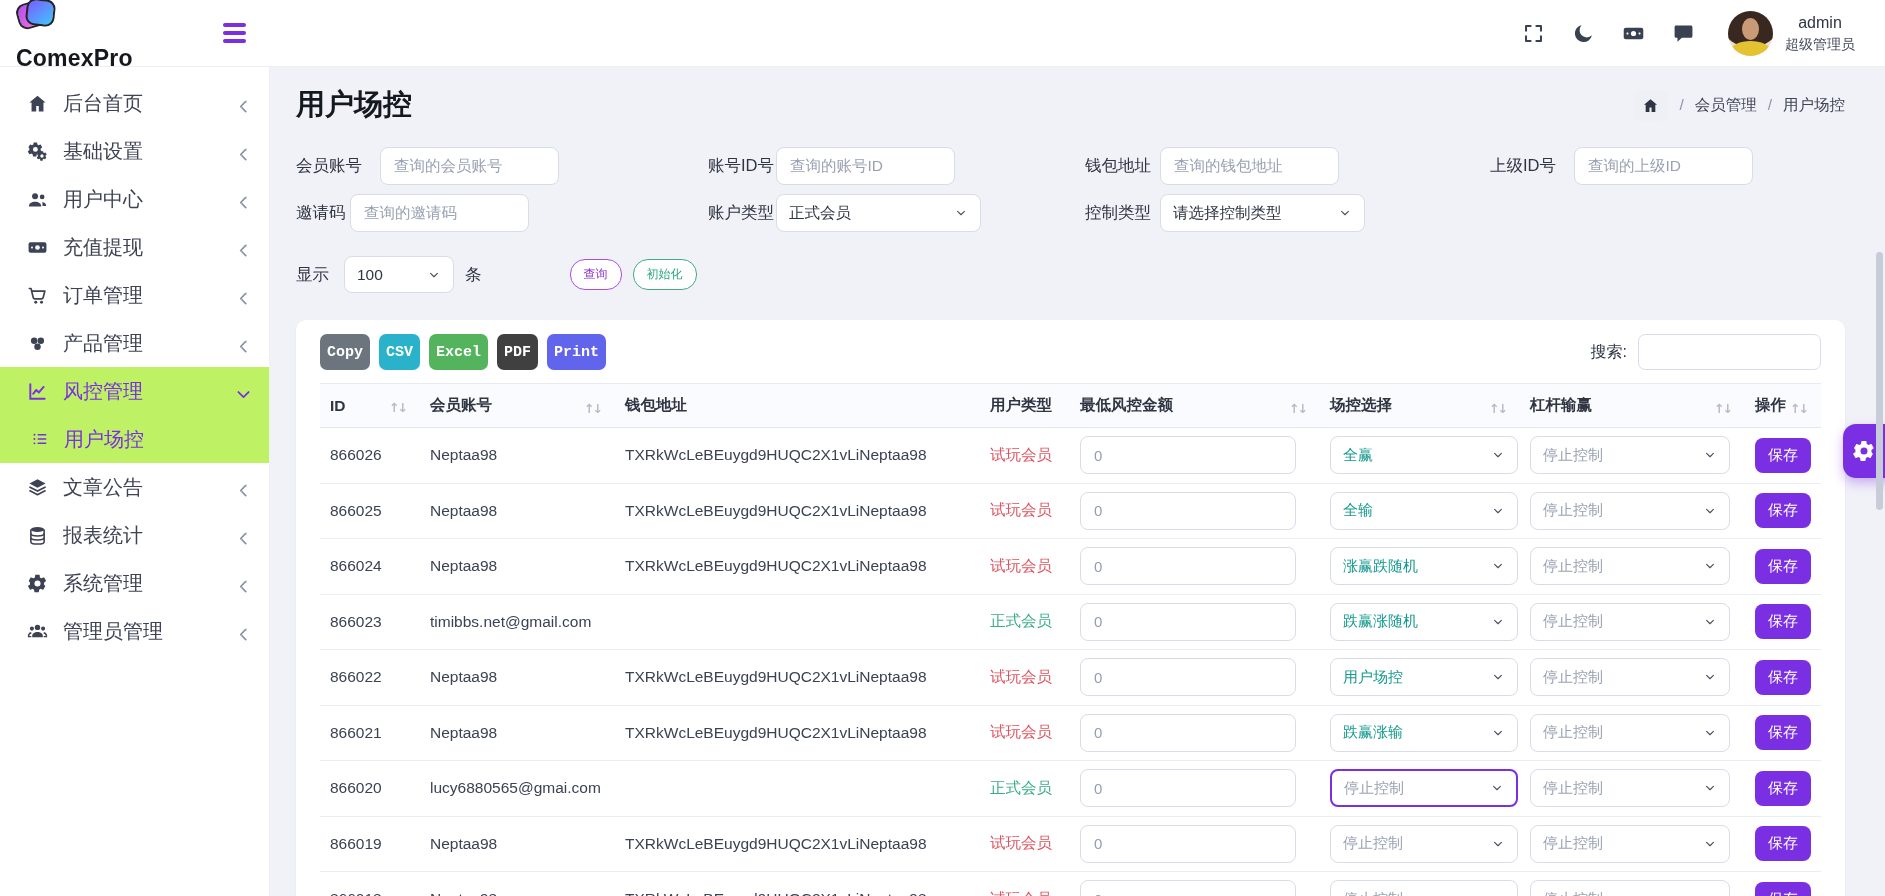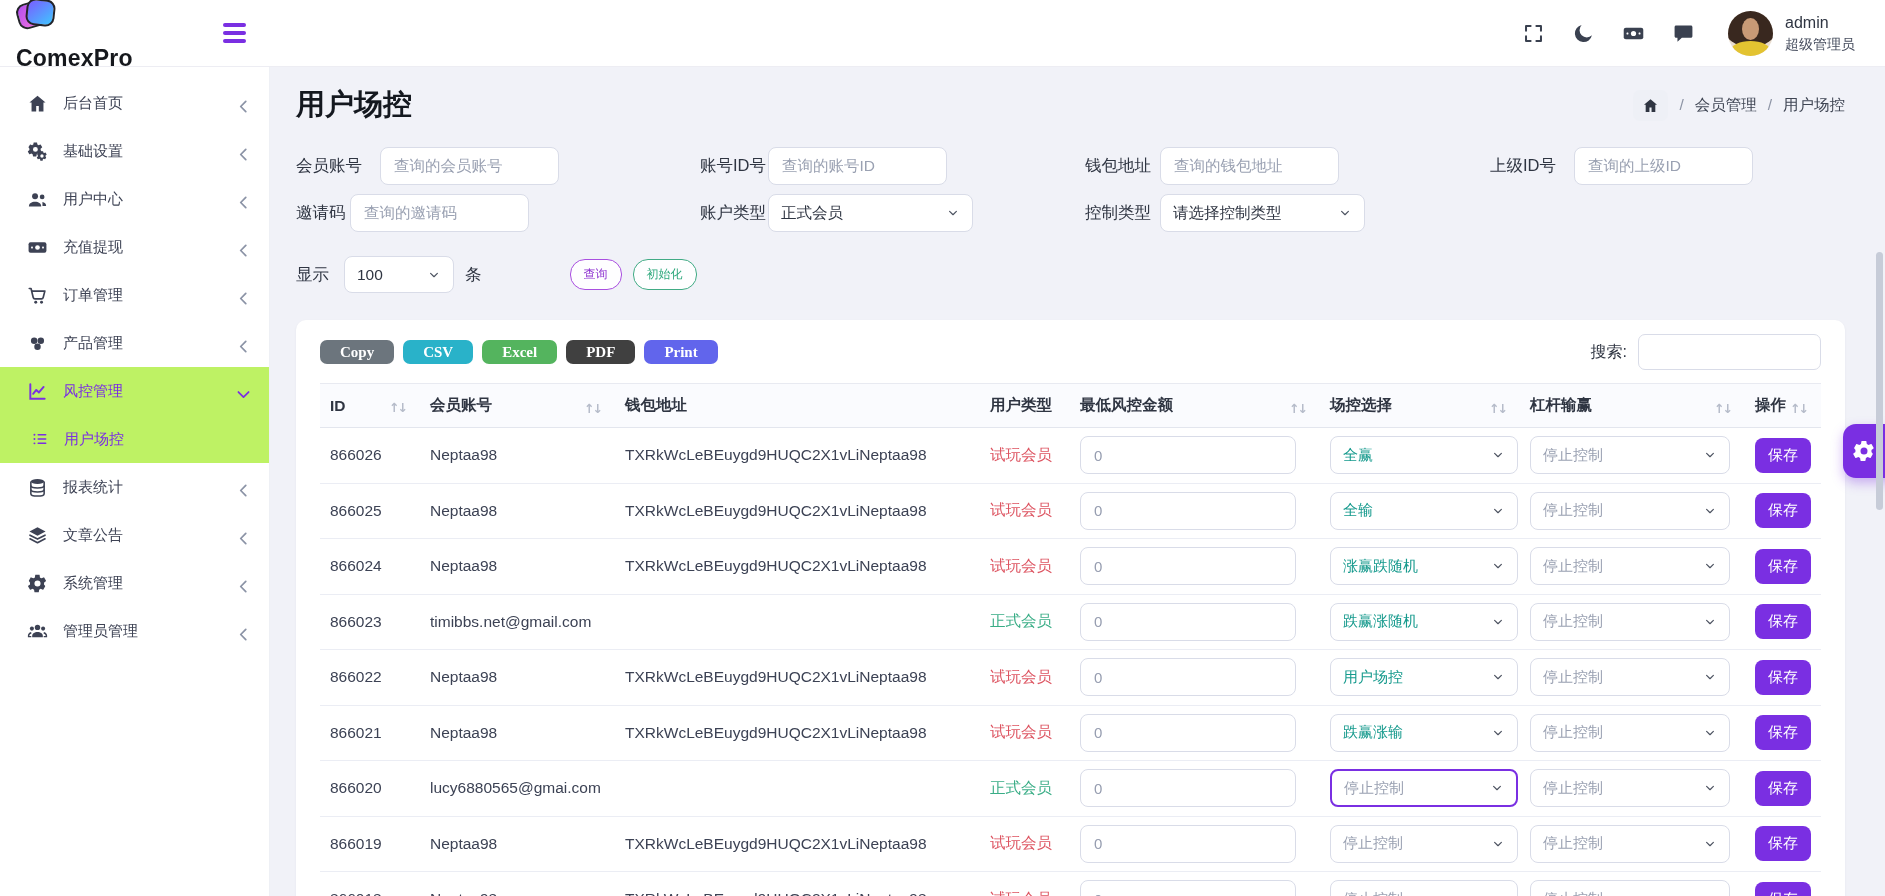--- a/index.html
+++ b/index.html
@@ -21,36 +21,36 @@
   .logo i { position:absolute; border:2.5px solid #23242a; border-radius:9px; }
   .logo .c1 { left:1px; top:7px; width:28px; height:26px; transform:rotate(-16deg);
               background:linear-gradient(135deg,#b14df0,#ff7ad9); }
   .logo .c2 { left:10px; top:4px; width:29px; height:27px; transform:rotate(6deg);
               background:linear-gradient(135deg,#7a5cff,#3fc6ff); }
   .brand-name { font-size:23px; font-weight:700; color:#16181d; letter-spacing:.2px; }
   .hamburger { background:none; border:none; cursor:pointer; display:flex; flex-direction:column; gap:4.5px; padding:4px; }
   .hamburger span { width:23px; height:3.4px; border-radius:2px; background:var(--primary); }
   .topbar-right { margin-left:auto; display:flex; align-items:center; gap:27px; padding-right:30px; }
   .top-ic { width:23px; height:23px; color:#3a4150; cursor:pointer; }
-  .user-box { display:flex; align-items:center; gap:12px; margin-left:6px; cursor:pointer; }
+  .user-box { display:flex; align-items:center; gap:12px; margin-left:6px; cursor:pointer;text-align:center; }
   .avatar { width:45px; height:45px; border-radius:50%; position:relative; overflow:hidden; background:#e9ddd0; flex:none; }
   .avatar .hair { position:absolute; left:-8%; top:-6%; width:116%; height:88%; border-radius:50%; background:#39281f; }
   .avatar .face { position:absolute; left:31%; top:16%; width:38%; height:50%; border-radius:50%; background:#c89a76; }
   .avatar .bodyy { position:absolute; left:6%; bottom:-10%; width:88%; height:42%; border-radius:50% 50% 0 0; background:#e3c331; }
   .user-meta { line-height:1.15; }
   .user-meta .name { font-size:16px; color:#2f3542; }
   .user-meta .role { font-size:14px; color:#454c5d; margin-top:3px; }
 
   
   .sidebar { position:absolute; top:67px; left:0; bottom:0; width:270px; background:#fff;
              border-right:1px solid #eef0f5; padding-top:12px; overflow:hidden; z-index:5; }
   .side-item { display:flex; align-items:center; gap:15px; height:48px; padding:0 22px 0 27px;
                color:#3d4254; cursor:pointer; }
   .side-item .ic { width:21px; height:21px; flex:none; }
-  .side-label { flex:1; font-size:15px; }
+  .side-label { flex:1; font-size:20px; }
   .side-caret { width:14px; height:14px; color:#8b93a6; flex:none; }
   .side-item.active { color:var(--primary); background:#bef264; }
   .side-item.active .side-caret { color:var(--primary); }
   .side-item.child { padding-left:31px; }
   .side-item.child .ic { width:18px; height:18px; }
 
   
   .content { position:absolute; left:270px; top:67px; right:0; bottom:0;
              padding:18px 40px 0 26px; overflow:hidden; }
   .page-head { display:flex; align-items:center; justify-content:space-between; margin-bottom:22px; }
@@ -59,43 +59,43 @@
   .crumb-home { width:35px; height:31px; background:#eef0f6; border-radius:7px;
                 display:flex; align-items:center; justify-content:center; color:#2f3542; cursor:pointer; }
   .crumb-home .ic { width:17px; height:17px; }
   .crumb-sep { color:#8d94a5; }
   .crumb-item { cursor:pointer; }
 
   
   .filters { display:grid; grid-template-columns:404px 385px 405px 1fr; row-gap:9px; align-items:center; }
   .fgroup { display:flex; align-items:center; }
   .flabel { font-size:16.5px; color:#2f3542; flex:none; }
-  .lw1 { width:84px; } .lw2 { width:68px; } .lw3 { width:75px; } .lw4 { width:54px; }
+  .lw1 { width:84px; } .lw2 { width:68px;margin-left:8px; } .lw3 { width:75px; } .lw4 { width:54px; }
   .ftext { width:179px; height:38px; border:1px solid #d9dce8; border-radius:8px; background:#fff;
            padding:0 13px; font-size:15.5px; color:#2f3542; outline:none;
            font-family:"Liberation Sans","DejaVu Sans",sans-serif; }
   .ftext::placeholder { color:#9aa1b2; }
   .fselect { width:205px; height:38px; border:1px solid #d9dce8; border-radius:8px; background:#fff;
              display:flex; align-items:center; justify-content:space-between; padding:0 12px;
              font-size:15.5px; color:#2f3542; cursor:pointer; }
   .sel-caret { width:14px; height:14px; color:#4c5260; flex:none; }
   .list-controls { display:flex; align-items:center; margin-top:24px; font-size:16.5px; color:#2f3542; }
   .page-size { width:110px; height:37px; margin:0 11px 0 15px; }
   .btn-outline { height:31px; padding:0 13px; border-radius:15px; background:#fefeff; font-size:12px;
                  cursor:pointer; font-family:inherit; }
   .query-btn { margin-left:88px; border:1px solid #a94fe0; color:var(--querycol); }
   .reset-btn { margin-left:11px; border:1px solid #41ab85; color:var(--resetcol); }
 
   
   .card { margin-top:27px; background:#fff; border-radius:10px; padding:14px 24px; height:640px;
           box-shadow:0 1px 3px rgba(25,25,60,.05); }
   .toolbar { display:flex; align-items:center; justify-content:space-between; margin-bottom:13px; }
   .exports { display:flex; gap:9px; }
-  .exp-btn { height:24px; padding:0 20px; border:none; border-radius:7px; color:#fff; font-size:15px;
-             font-weight:600; cursor:pointer; font-family:Liberation Serif, serif; }
+  .exp-btn { height:36px; padding:0 7px; border:none; border-radius:7px; color:#fff; font-size:15px;
+             font-weight:600; cursor:pointer; font-family:Liberation Mono, monospace; }
   .search-zone { display:flex; align-items:center; gap:11px; font-size:16px; color:#2f3542; }
   .search-input { width:183px; height:36px; border:1px solid #d9dce8; border-radius:7px; background:#fff; outline:none;
                   padding:0 10px; font-size:15px; font-family:inherit; }
   .thead, .tr { display:grid; grid-template-columns:100px 195px 365px 90px 250px 200px 225px 1fr; align-items:center; }
   .thead { height:45px; background:#fafbfe; border-top:1px solid #e8eaf1; border-bottom:1px solid #e3e6ee;
            font-weight:700; font-size:15.5px; color:#2f3542; }
   .th { display:flex; align-items:flex-end; justify-content:space-between; padding:0 14px 0 10px; }
   .sort { font-size:12.5px; color:#b6bcca; letter-spacing:-2px; cursor:pointer; font-family:"DejaVu Sans",sans-serif; }
   .tr { height:55.5px; border-bottom:1px solid #ebedf4; font-size:15.5px; color:#3c4254; }
   .td { padding:0 10px; white-space:nowrap; overflow:hidden; }
@@ -278,39 +278,39 @@
           <circle cx="4.6" cy="12" r="1.3"></circle>
           <circle cx="4.6" cy="17.8" r="1.3"></circle>
           <rect x="8.6" y="5.2" width="12" height="2" rx="1"></rect>
           <rect x="8.6" y="11" width="12" height="2" rx="1"></rect>
           <rect x="8.6" y="16.8" width="12" height="2" rx="1"></rect>
         </svg>
         <span class="side-label">用户场控</span>
       </div>
       <div class="side-item">
         <svg class="ic " viewBox="0 0 24 24" aria-hidden="true">
+          <path d="M12 2.6 21.2 7.4 12 12.2 2.8 7.4Z"></path>
+          <path d="M3.4 11.6 12 16.1l8.6-4.5" fill="none" stroke="currentColor" stroke-width="1.9" stroke-linecap="round" stroke-linejoin="round"></path>
+          <path d="M3.4 15.8 12 20.3l8.6-4.5" fill="none" stroke="currentColor" stroke-width="1.9" stroke-linecap="round" stroke-linejoin="round"></path>
+        </svg>
+        <span class="side-label">文章公告</span>
+        <span class="side-caret">
+          <svg class="ic " viewBox="0 0 24 24" aria-hidden="true">
+            <path d="M14.6 6.2 8.8 12l5.8 5.8" fill="none" stroke="currentColor" stroke-width="2" stroke-linecap="round" stroke-linejoin="round"></path>
+          </svg>
+        </span>
+      </div>
+      <div class="side-item">
+        <svg class="ic " viewBox="0 0 24 24" aria-hidden="true">
           <ellipse cx="12" cy="5.2" rx="7.6" ry="2.8"></ellipse>
           <path d="M4.4 5.2v4.6c0 1.6 3.4 2.8 7.6 2.8s7.6-1.2 7.6-2.8V5.2" fill="none" stroke="currentColor" stroke-width="1.8"></path>
           <path d="M4.4 9.8v4.6c0 1.6 3.4 2.8 7.6 2.8s7.6-1.2 7.6-2.8V9.8" fill="none" stroke="currentColor" stroke-width="1.8"></path>
           <path d="M4.4 14.4V19c0 1.6 3.4 2.8 7.6 2.8s7.6-1.2 7.6-2.8v-4.6" fill="none" stroke="currentColor" stroke-width="1.8"></path>
         </svg>
         <span class="side-label">报表统计</span>
-        <span class="side-caret">
-          <svg class="ic " viewBox="0 0 24 24" aria-hidden="true">
-            <path d="M14.6 6.2 8.8 12l5.8 5.8" fill="none" stroke="currentColor" stroke-width="2" stroke-linecap="round" stroke-linejoin="round"></path>
-          </svg>
-        </span>
-      </div>
-      <div class="side-item">
-        <svg class="ic " viewBox="0 0 24 24" aria-hidden="true">
-          <path d="M12 2.6 21.2 7.4 12 12.2 2.8 7.4Z"></path>
-          <path d="M3.4 11.6 12 16.1l8.6-4.5" fill="none" stroke="currentColor" stroke-width="1.9" stroke-linecap="round" stroke-linejoin="round"></path>
-          <path d="M3.4 15.8 12 20.3l8.6-4.5" fill="none" stroke="currentColor" stroke-width="1.9" stroke-linecap="round" stroke-linejoin="round"></path>
-        </svg>
-        <span class="side-label">文章公告</span>
         <span class="side-caret">
           <svg class="ic " viewBox="0 0 24 24" aria-hidden="true">
             <path d="M14.6 6.2 8.8 12l5.8 5.8" fill="none" stroke="currentColor" stroke-width="2" stroke-linecap="round" stroke-linejoin="round"></path>
           </svg>
         </span>
       </div>
       <div class="side-item">
         <svg class="ic " viewBox="0 0 24 24" aria-hidden="true">
           <path fill-rule="evenodd" d="M12 15.5a3.5 3.5 0 1 1 0-7 3.5 3.5 0 0 1 0 7Zm7.4-2.5c0-.3.1-.7.1-1s0-.7-.1-1l2.1-1.6c.2-.2.3-.5.1-.7l-2-3.5c-.1-.2-.4-.3-.6-.2l-2.5 1c-.5-.4-1.1-.7-1.7-1l-.4-2.6c0-.2-.2-.4-.5-.4h-4c-.2 0-.4.2-.5.4l-.4 2.6c-.6.3-1.2.6-1.7 1l-2.5-1c-.2-.1-.5 0-.6.2l-2 3.5c-.1.2-.1.5.1.7L3.5 11c0 .3-.1.7-.1 1s0 .7.1 1l-2.1 1.6c-.2.2-.3.5-.1.7l2 3.5c.1.2.4.3.6.2l2.5-1c.5.4 1.1.7 1.7 1l.4 2.6c0 .2.2.4.5.4h4c.2 0 .4-.2.5-.4l.4-2.6c.6-.3 1.2-.6 1.7-1l2.5 1c.2.1.5 0 .6-.2l2-3.5c.1-.2.1-.5-.1-.7L19.4 13Z"></path>
         </svg>

